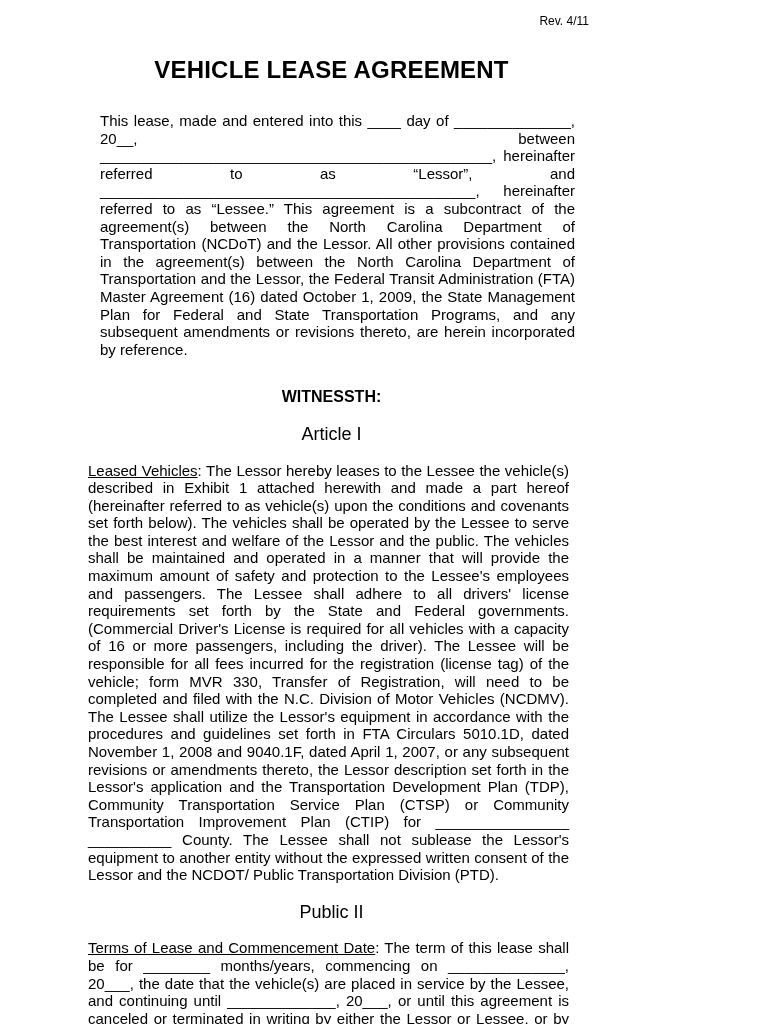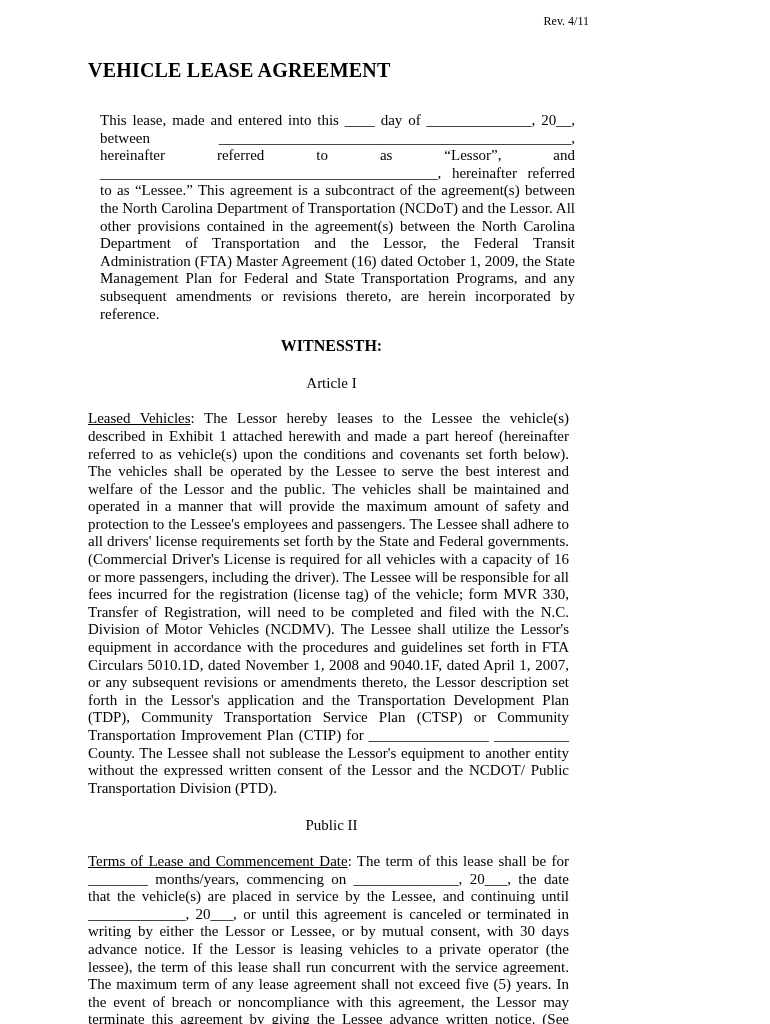--- a/index.html
+++ b/index.html
@@ -3,56 +3,57 @@
 <meta charset="utf-8">
 <style>
   * { box-sizing: border-box; }
   html, body { margin: 0; padding: 0; background: #ffffff; }
   .page {
     width: 662px;
     height: 1024px;
     background: #ffffff;
     color: #000000;
     padding: 14px 87px 0 88px;
-    font-family: Liberation Serif, serif;
+    font-family: Liberation Sans, sans-serif;
     font-size: 15px;
     line-height: 17.6px;
     overflow: hidden;
   }
   .rev {
     font-size: 12px;
     line-height: 14px;
     text-align: right;
     margin-right: -14px;
   }
   .title {
     margin: 30px 0 0 0;
-    font-size: 20px;
+    text-align: center;
+    font-size: 24px;
     line-height: 24px;
     font-weight: 700;
     letter-spacing: 0.2px;
   }
   .para {
     margin: 30px 0 0 12px;
     text-align: justify;
   }
   .para-article {
     margin: 18px 6px 0 0;
     text-align: justify;
   }
   .h-witnessth {
-    margin: 14px 0 0 0;
+    margin: 30px 0 0 0;
     text-align: center;
     font-size: 16px;
     font-weight: 700;
   }
   .h-article {
     margin: 20px 0 0 0;
     text-align: center;
-    font-size: 15px;
+    font-size: 18px;
     font-weight: 400;
   }
   .lead { text-decoration: underline; }
 </style>
 </head>
 <body>
 
 <div class="page">
 
   <div class="rev">Rev. 4/11</div>

